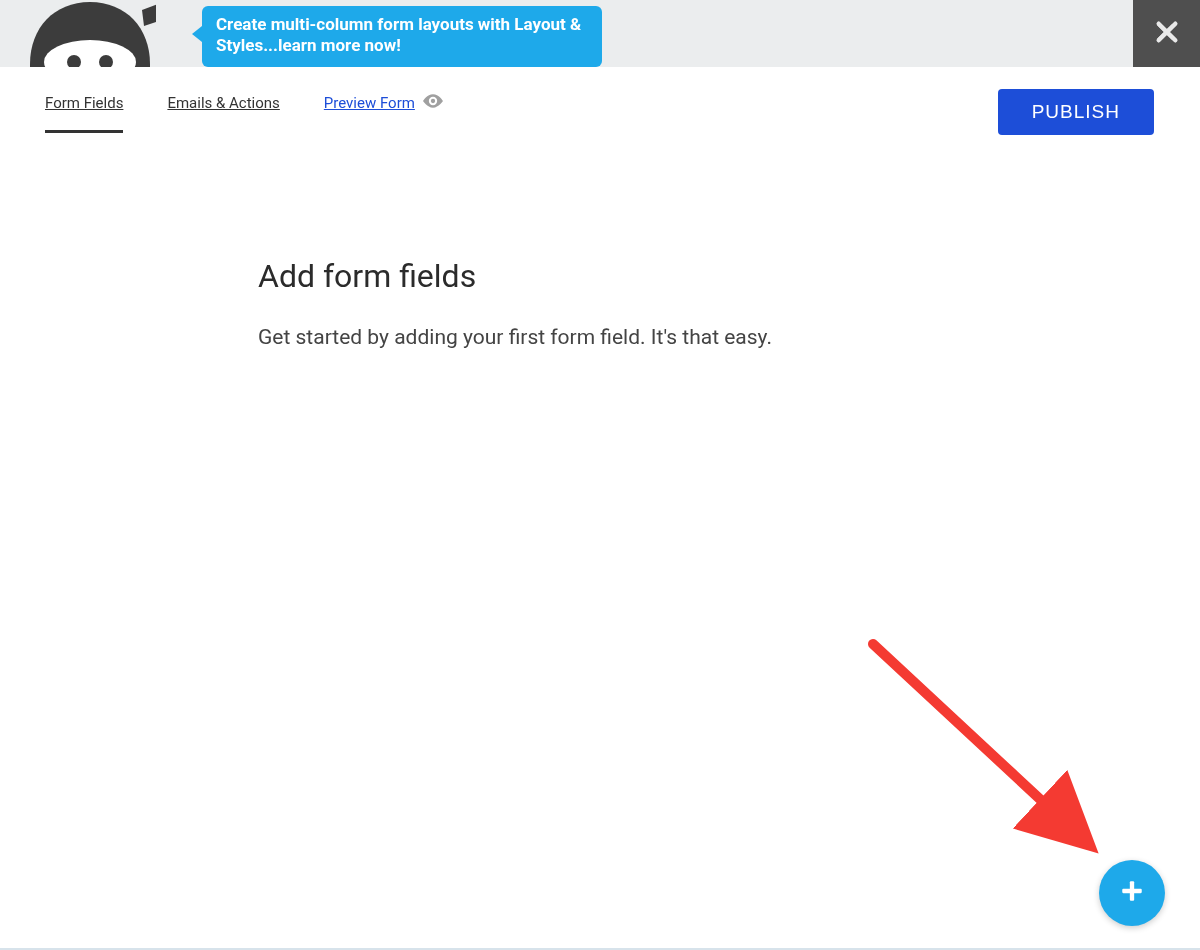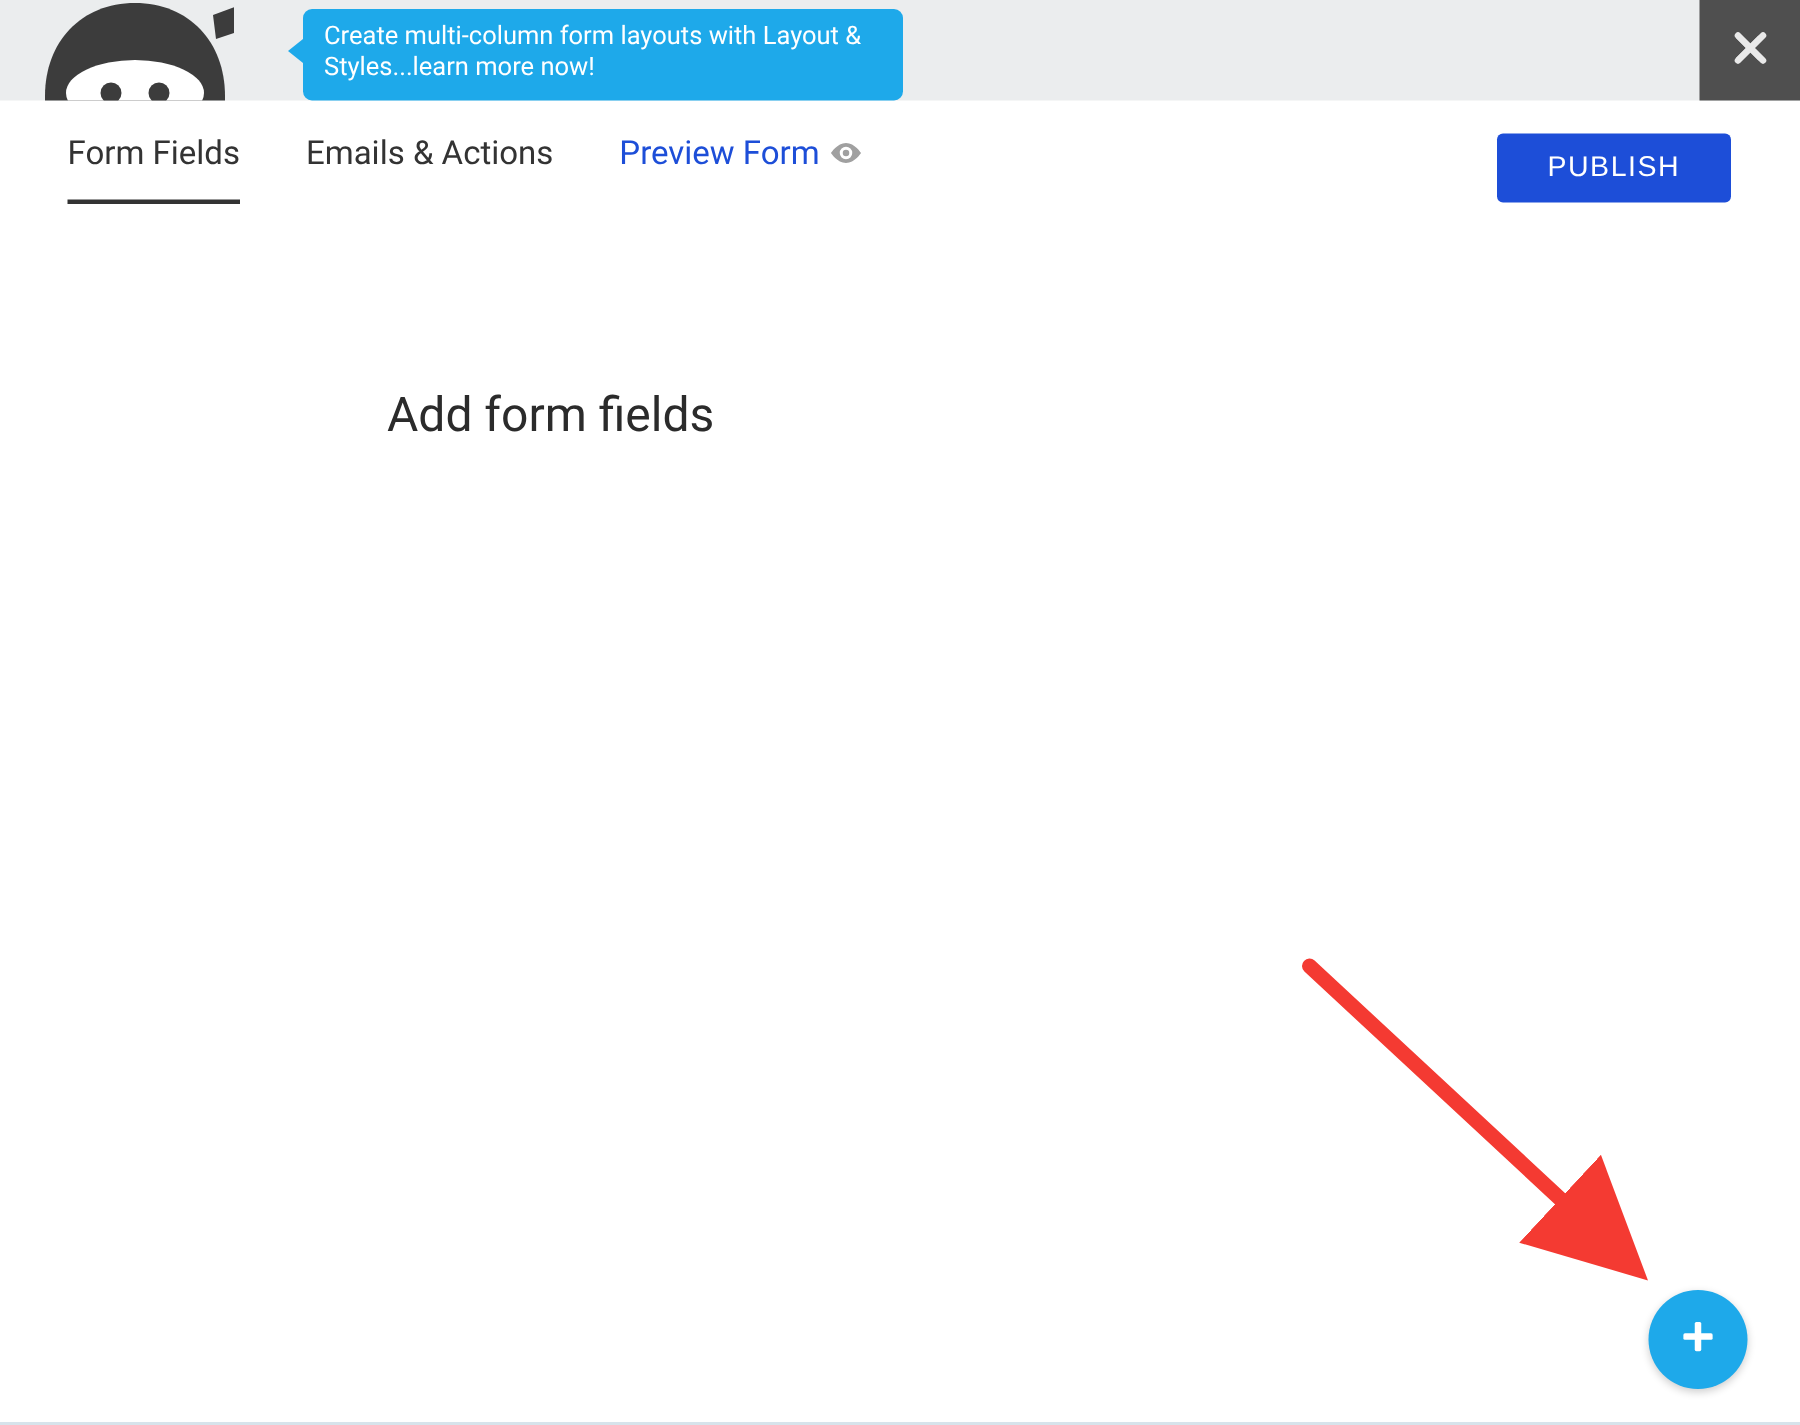--- a/index.html
+++ b/index.html
@@ -11,20 +11,21 @@
     overflow: hidden;
     position: relative;
   }
 
   
   .top-banner {
     position: relative;
     height: 67px;
     background: #ebedee;
     width: 100%;
+    font-weight: bold;
   }
 
   
   .logo {
     position: absolute;
     left: 24px;
     top: 2px;
     width: 132px;
     height: 65px;
     overflow: hidden;
@@ -73,29 +74,30 @@
   
   .tab-bar {
     display: flex;
     align-items: center;
     padding: 0 45px;
     height: 70px;
     border-bottom: none;
     position: relative;
   }
   .tab {
-    font-size: 22px;
+    font-size: 15px;
     color: #333333;
     padding: 22px 0 18px 0;
     margin-right: 44px;
     cursor: pointer;
     border-bottom: 3px solid transparent;
     display: inline-flex;
     align-items: center;
     gap: 8px;
+    text-decoration: underline;
   }
   .tab.active {
     border-bottom: 3px solid #333333;
   }
   .tab.muted {
     color: #1d4ed8;
   }
   .eye-icon svg { fill: #a0a0a0; }
 
   .publish-btn {
@@ -214,20 +216,21 @@
     </span>
   </div>
 
   <button class="publish-btn">
     <span>PUBLISH</span>
   </button>
 </div>
 
 <div class="main">
   <h1>Add form fields</h1>
+  <p>Get started by adding your first form field. It's that easy.</p>
 </div>
 
 <svg class="annotation-arrow" viewBox="0 0 1200 950">
   <defs>
     <marker id="arrowhead" markerWidth="8" markerHeight="8" refX="6" refY="4" orient="auto">
       <polygon points="0 0, 8 4, 0 8" fill="#f43a32"></polygon>
     </marker>
   </defs>
   <line x1="873" y1="644" x2="1084" y2="840" stroke="#f43a32" stroke-width="10" stroke-linecap="round" marker-end="url(#arrowhead)"></line>
 </svg>

